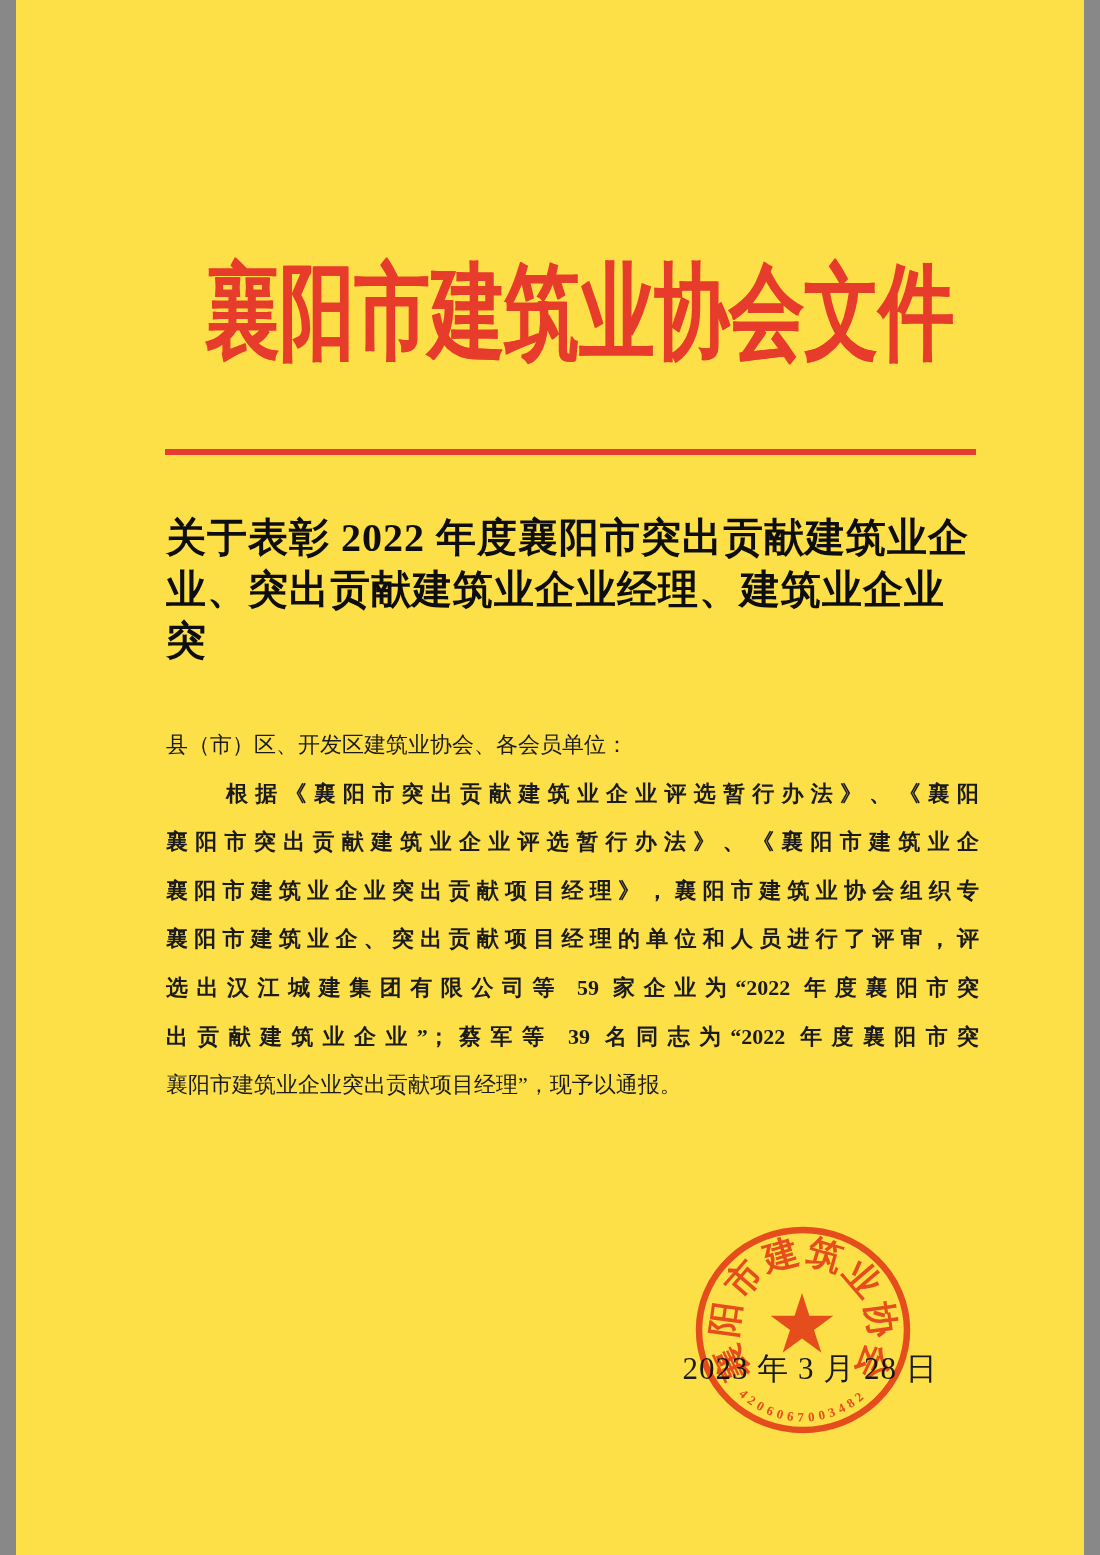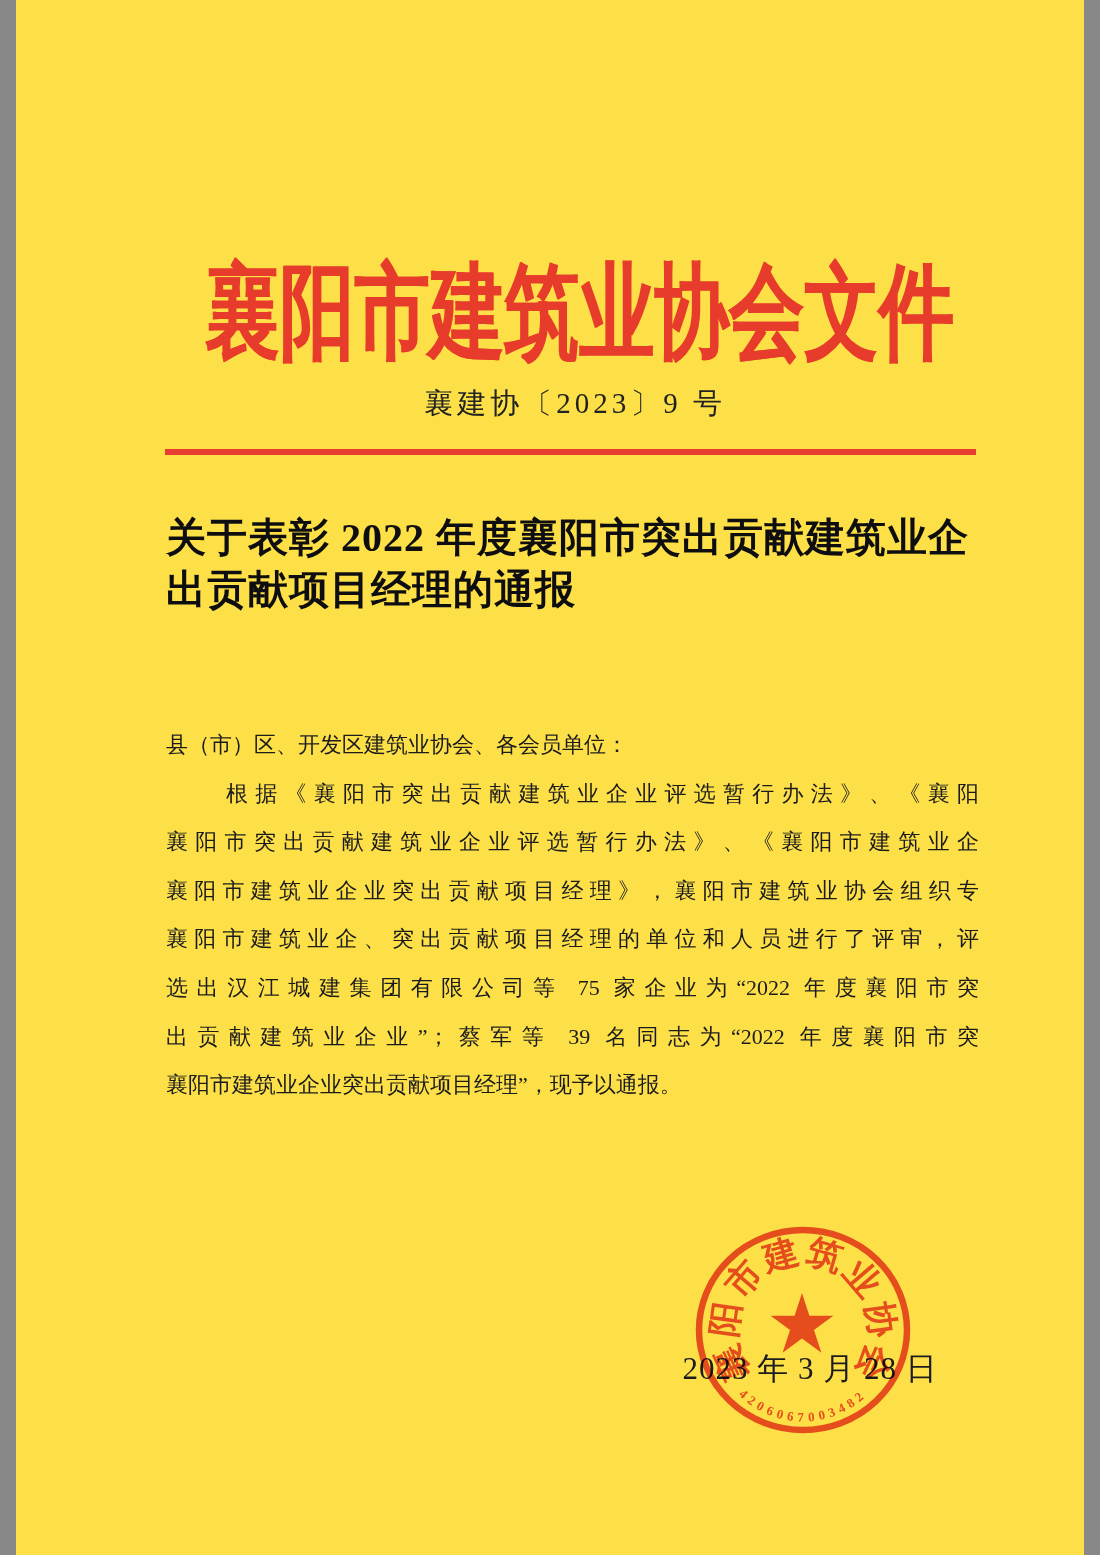--- a/index.html
+++ b/index.html
@@ -62,20 +62,21 @@
     top: 721px;
     width: 813px;
     font-size: 22px;
     line-height: 48.6px;
     color: #1b1b1e;
   }
   .body-text .line { width: 813px; }
   .body-text .j {
     text-align: justify;
     text-align-last: justify;
+    font-weight: bold;
   }
   .body-text .indent { text-indent: 60px; }
   .doc-date {
     position: absolute;
     left: 794px;
     top: 1348px;
     transform: translateX(-50%);
     white-space: nowrap;
     font-size: 31px;
     letter-spacing: 1px;
@@ -95,36 +96,35 @@
     font-weight: 700;
   }
 </style>
 </head>
 <body>
 
 <div class="page">
 
   <div class="header-title">襄阳市建筑业协会文件</div>
 
-  <div class="doc-number">襄建协〔2023〕9 号</div>
 
   <div class="red-rule"></div>
 
   <div class="doc-title">
     <div class="t-line">关于表彰 2022 年度襄阳市突出贡献建筑业企</div>
-    <div class="t-line">出贡献项目经理的通报</div>
+    <div class="t-line">业、突出贡献建筑业企业经理、建筑业企业突</div>
   </div>
 
   <div class="body-text">
     <div class="line">县（市）区、开发区建筑业协会、各会员单位：</div>
     <div class="line j indent">根据《襄阳市突出贡献建筑业企业评选暂行办法》、《襄阳</div>
     <div class="line j">襄阳市突出贡献建筑业企业评选暂行办法》、《襄阳市建筑业企</div>
     <div class="line j">襄阳市建筑业企业突出贡献项目经理》，襄阳市建筑业协会组织专</div>
     <div class="line j">襄阳市建筑业企、突出贡献项目经理的单位和人员进行了评审，评</div>
-    <div class="line j">选出汉江城建集团有限公司等 75 家企业为“2022 年度襄阳市突</div>
+    <div class="line j">选出汉江城建集团有限公司等 59 家企业为“2022 年度襄阳市突</div>
     <div class="line j">出贡献建筑业企业”；蔡军等 39 名同志为“2022 年度襄阳市突</div>
     <div class="line">襄阳市建筑业企业突出贡献项目经理”，现予以通报。</div>
   </div>
 
   <div class="doc-date">2023 年 3 月 28 日</div>
 
   <svg class="seal" viewBox="-130 -130 260 260">
     <ellipse cx="0" cy="0" rx="104" ry="100" fill="none" stroke="#e64b5b" stroke-width="6.5"></ellipse>
     <polygon fill="#e64b5b" transform="translate(-1,-4) scale(33)" points="0,-1 0.2245,-0.309 0.9511,-0.309 0.3633,0.1180 0.5878,0.809 0,0.382 -0.5878,0.809 -0.3633,0.1180 -0.9511,-0.309 -0.2245,-0.309"></polygon>
     <g id="seal-ring-text" fill="#e64b5b" font-size="35" text-anchor="middle">

